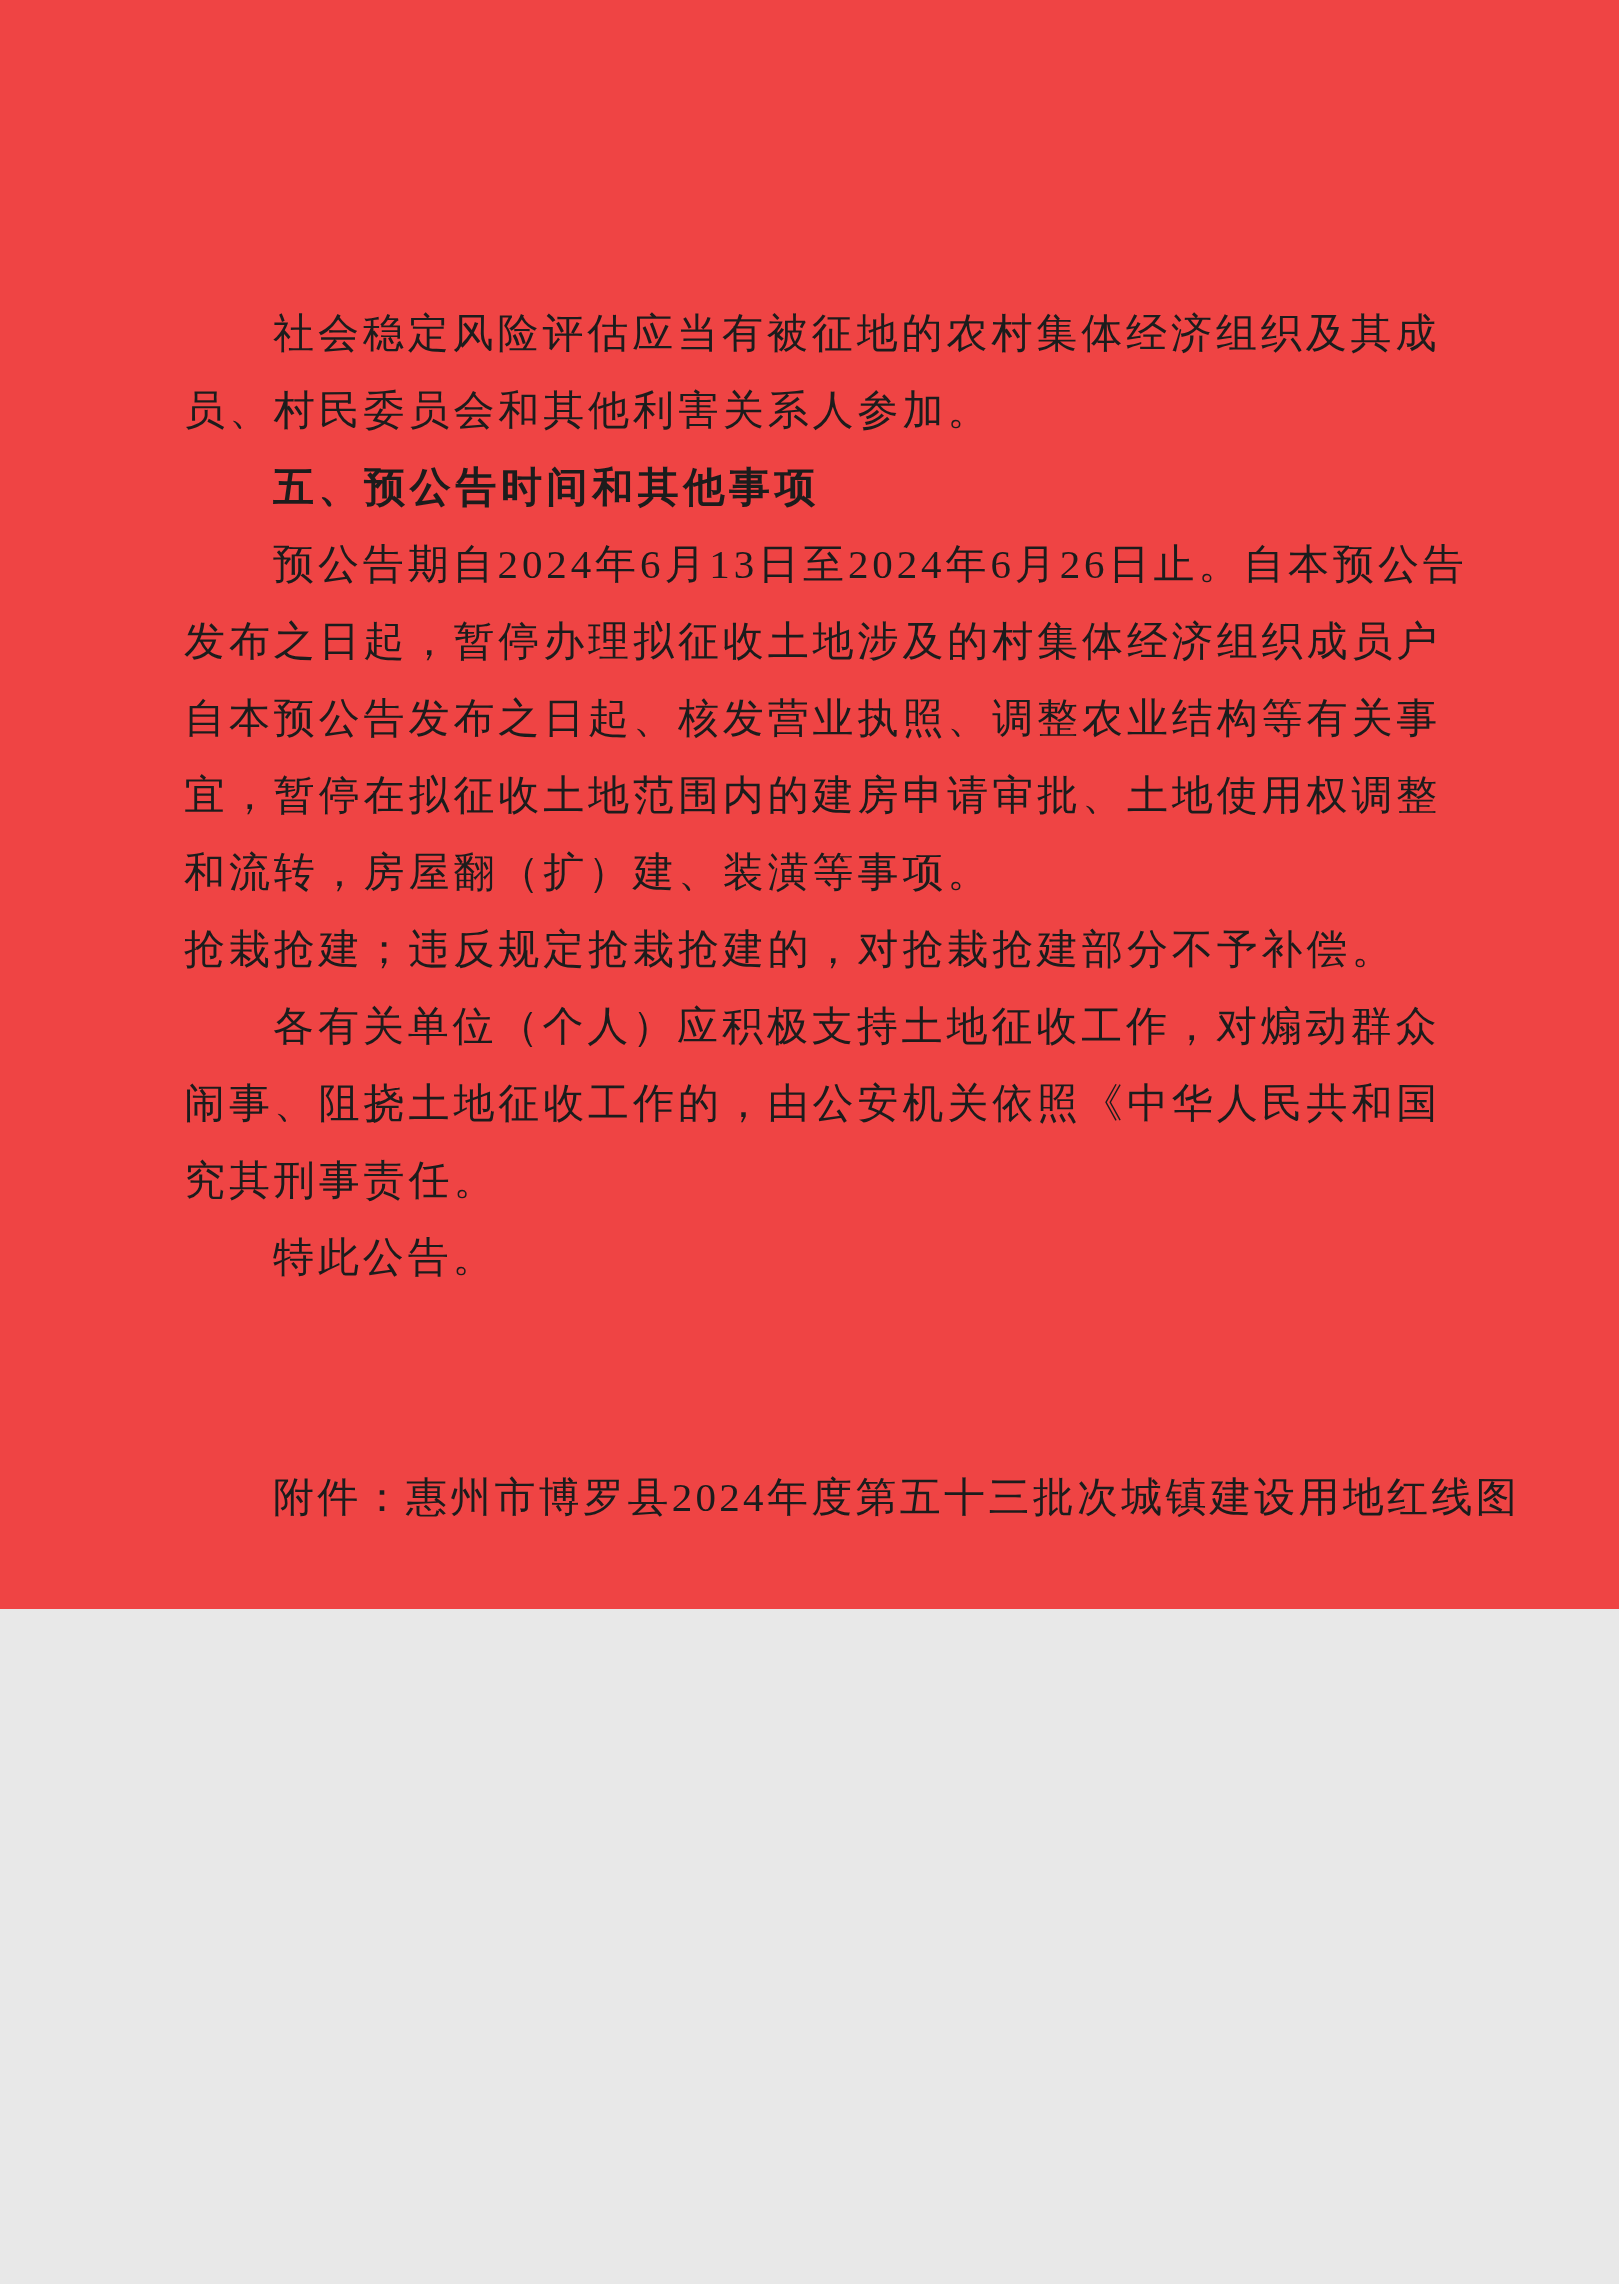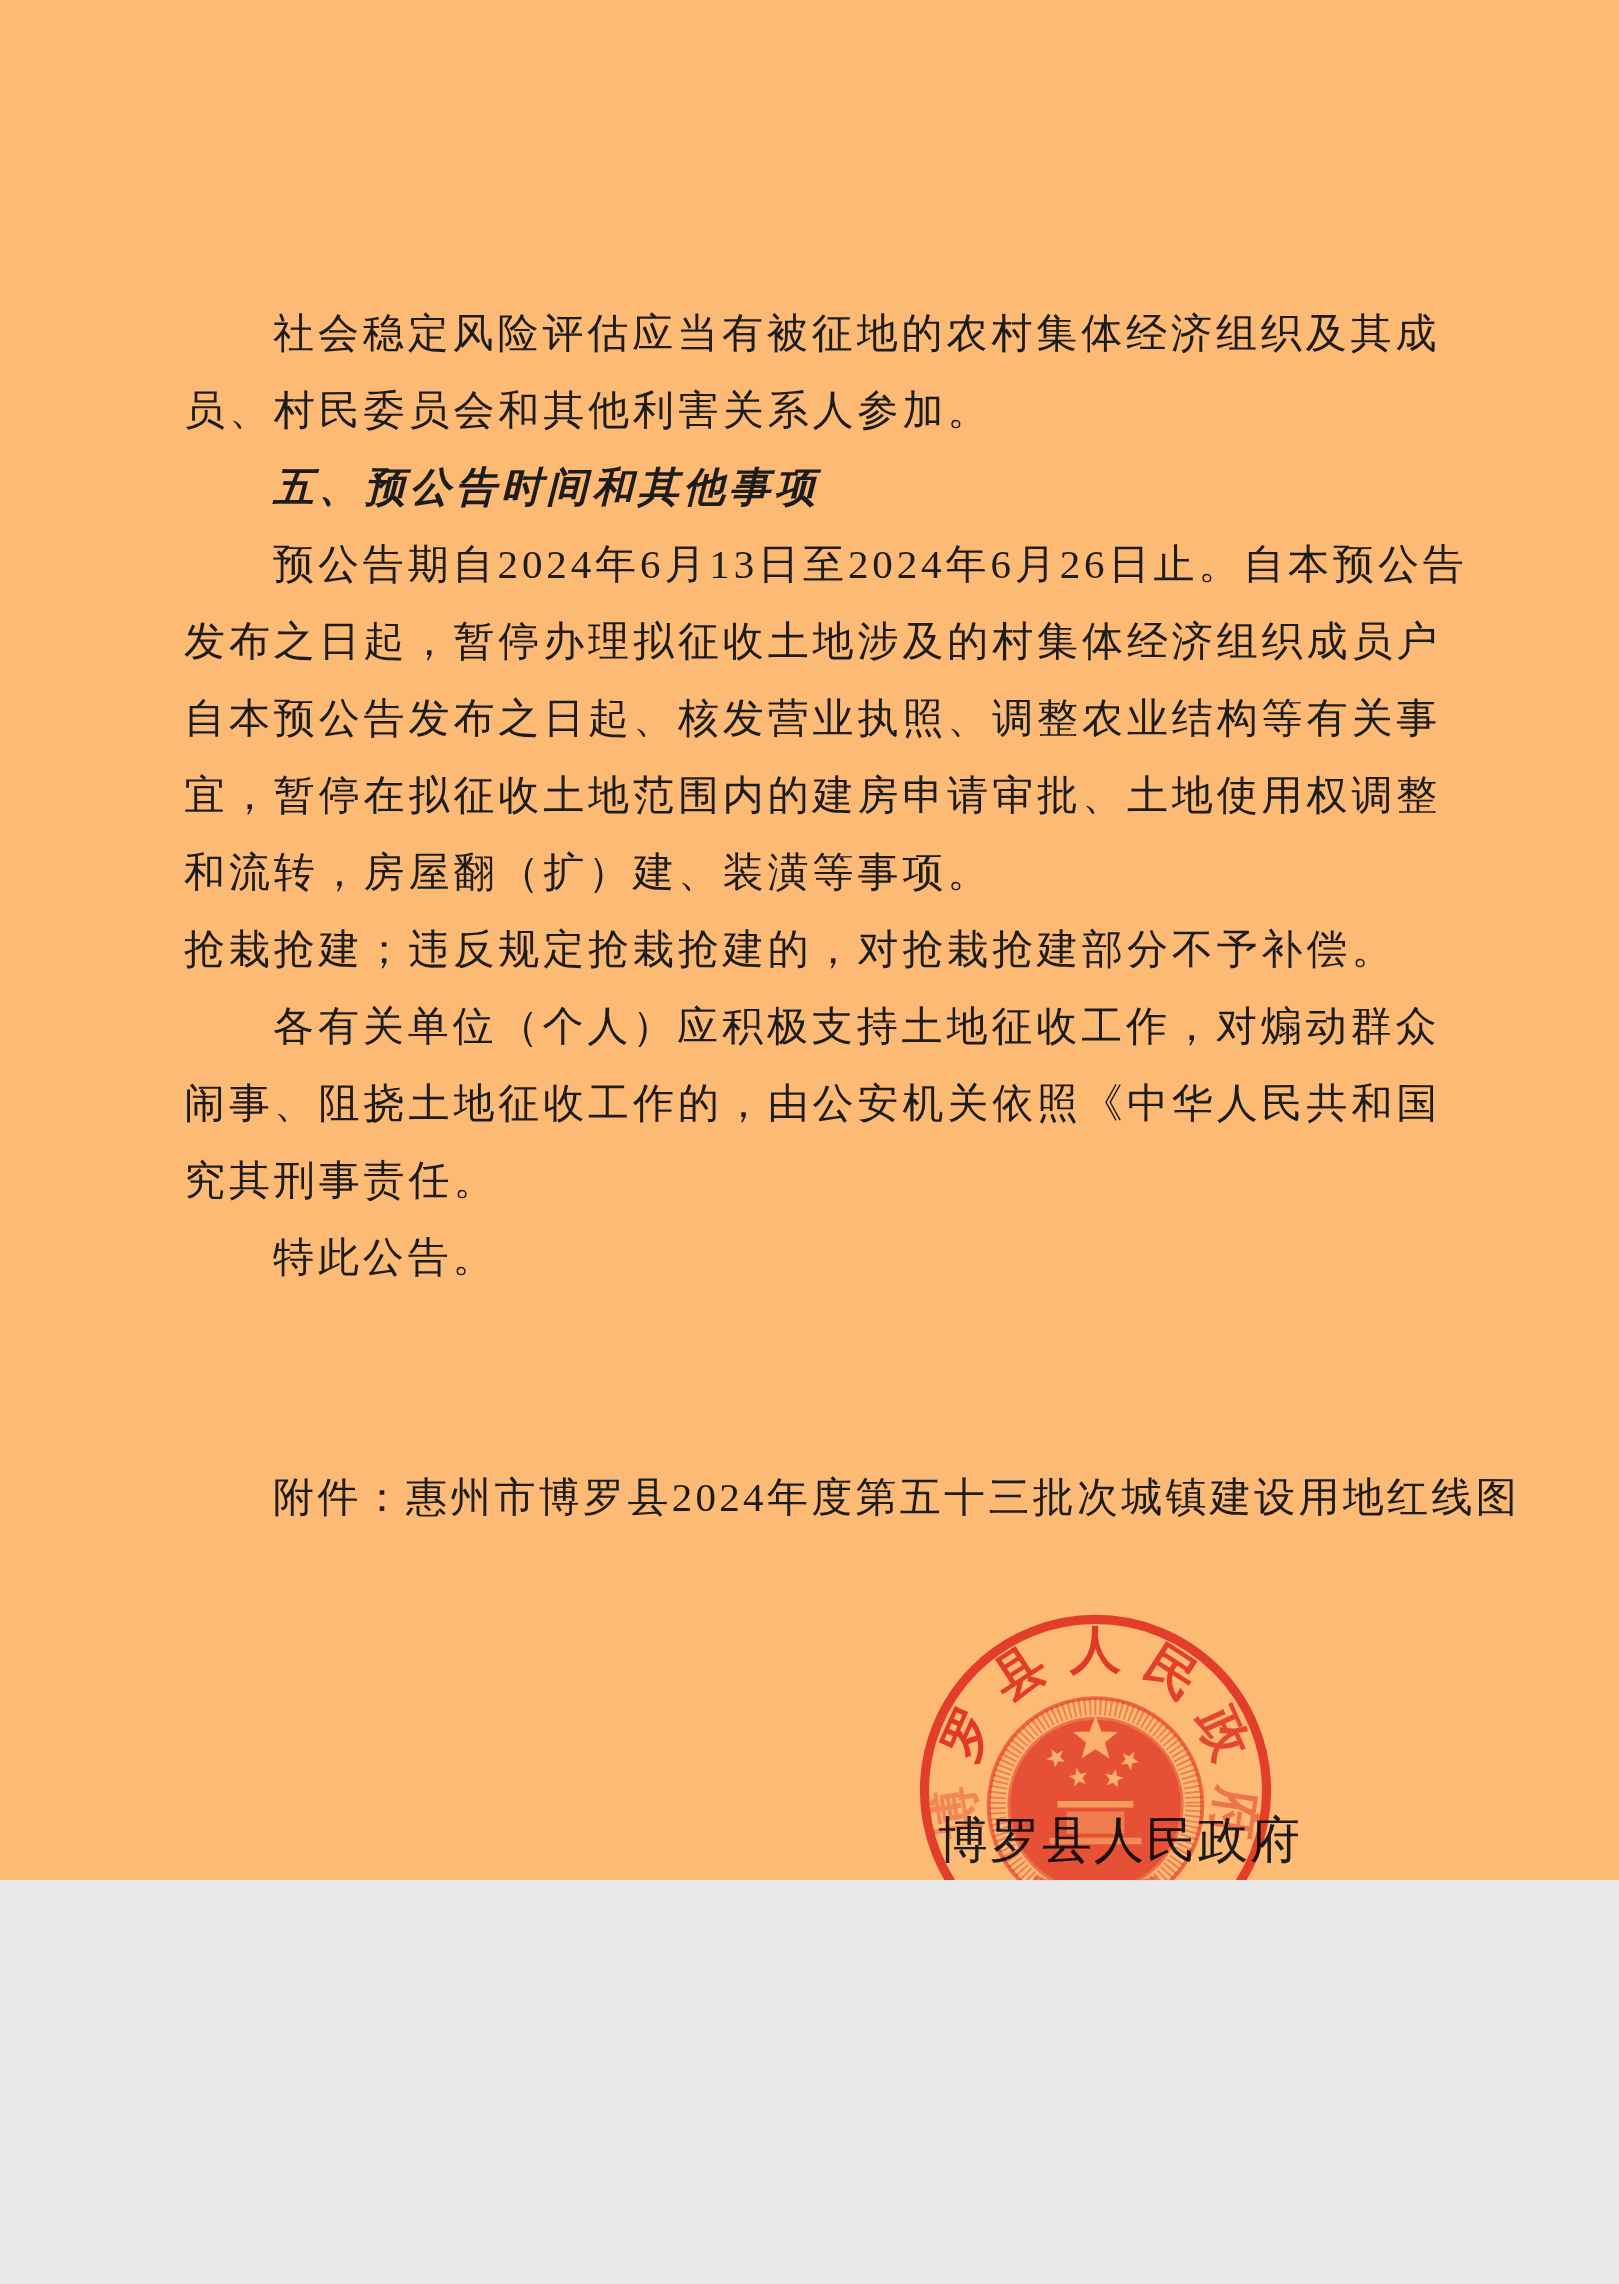--- a/index.html
+++ b/index.html
@@ -1,35 +1,35 @@
 <!DOCTYPE html>
 <html style="font-size:10.5px"><head>
 <meta charset="utf-8">
 <style>
   html,body{margin:0;padding:0;background:#e8e8e8;}
   .page{
     position:relative;
-    width:1620px;height:1880px;
-    background:#fdba74;
+    width:1620px;height:1609px;
+    background:#ef4444;
     font-family:"Liberation Serif","DejaVu Serif",serif;
     color:#1c1c1c;
     overflow:hidden;
   }
   .body-lines{
     position:absolute;left:184px;top:295px;width:1285px;
   }
   .line{
     height:77px;line-height:77px;
     font-size:41px;letter-spacing:3.9px;
     white-space:pre;
   }
   .line.indent{padding-left:89px;}
   .line.bold{
     font-family:"Liberation Sans","DejaVu Sans",sans-serif;
-    font-weight:700;letter-spacing:4.6px;font-style:italic;
+    font-weight:700;letter-spacing:4.6px;
   }
   .attachment{
     position:absolute;left:273px;top:1459px;height:77px;line-height:77px;
     font-size:41px;letter-spacing:3.3px;white-space:pre;
   }
   .sig-name{
     position:absolute;left:938px;top:1800px;height:81px;line-height:81px;
     font-size:50px;letter-spacing:2px;white-space:pre;z-index:2;
   }
   .sig-date{

